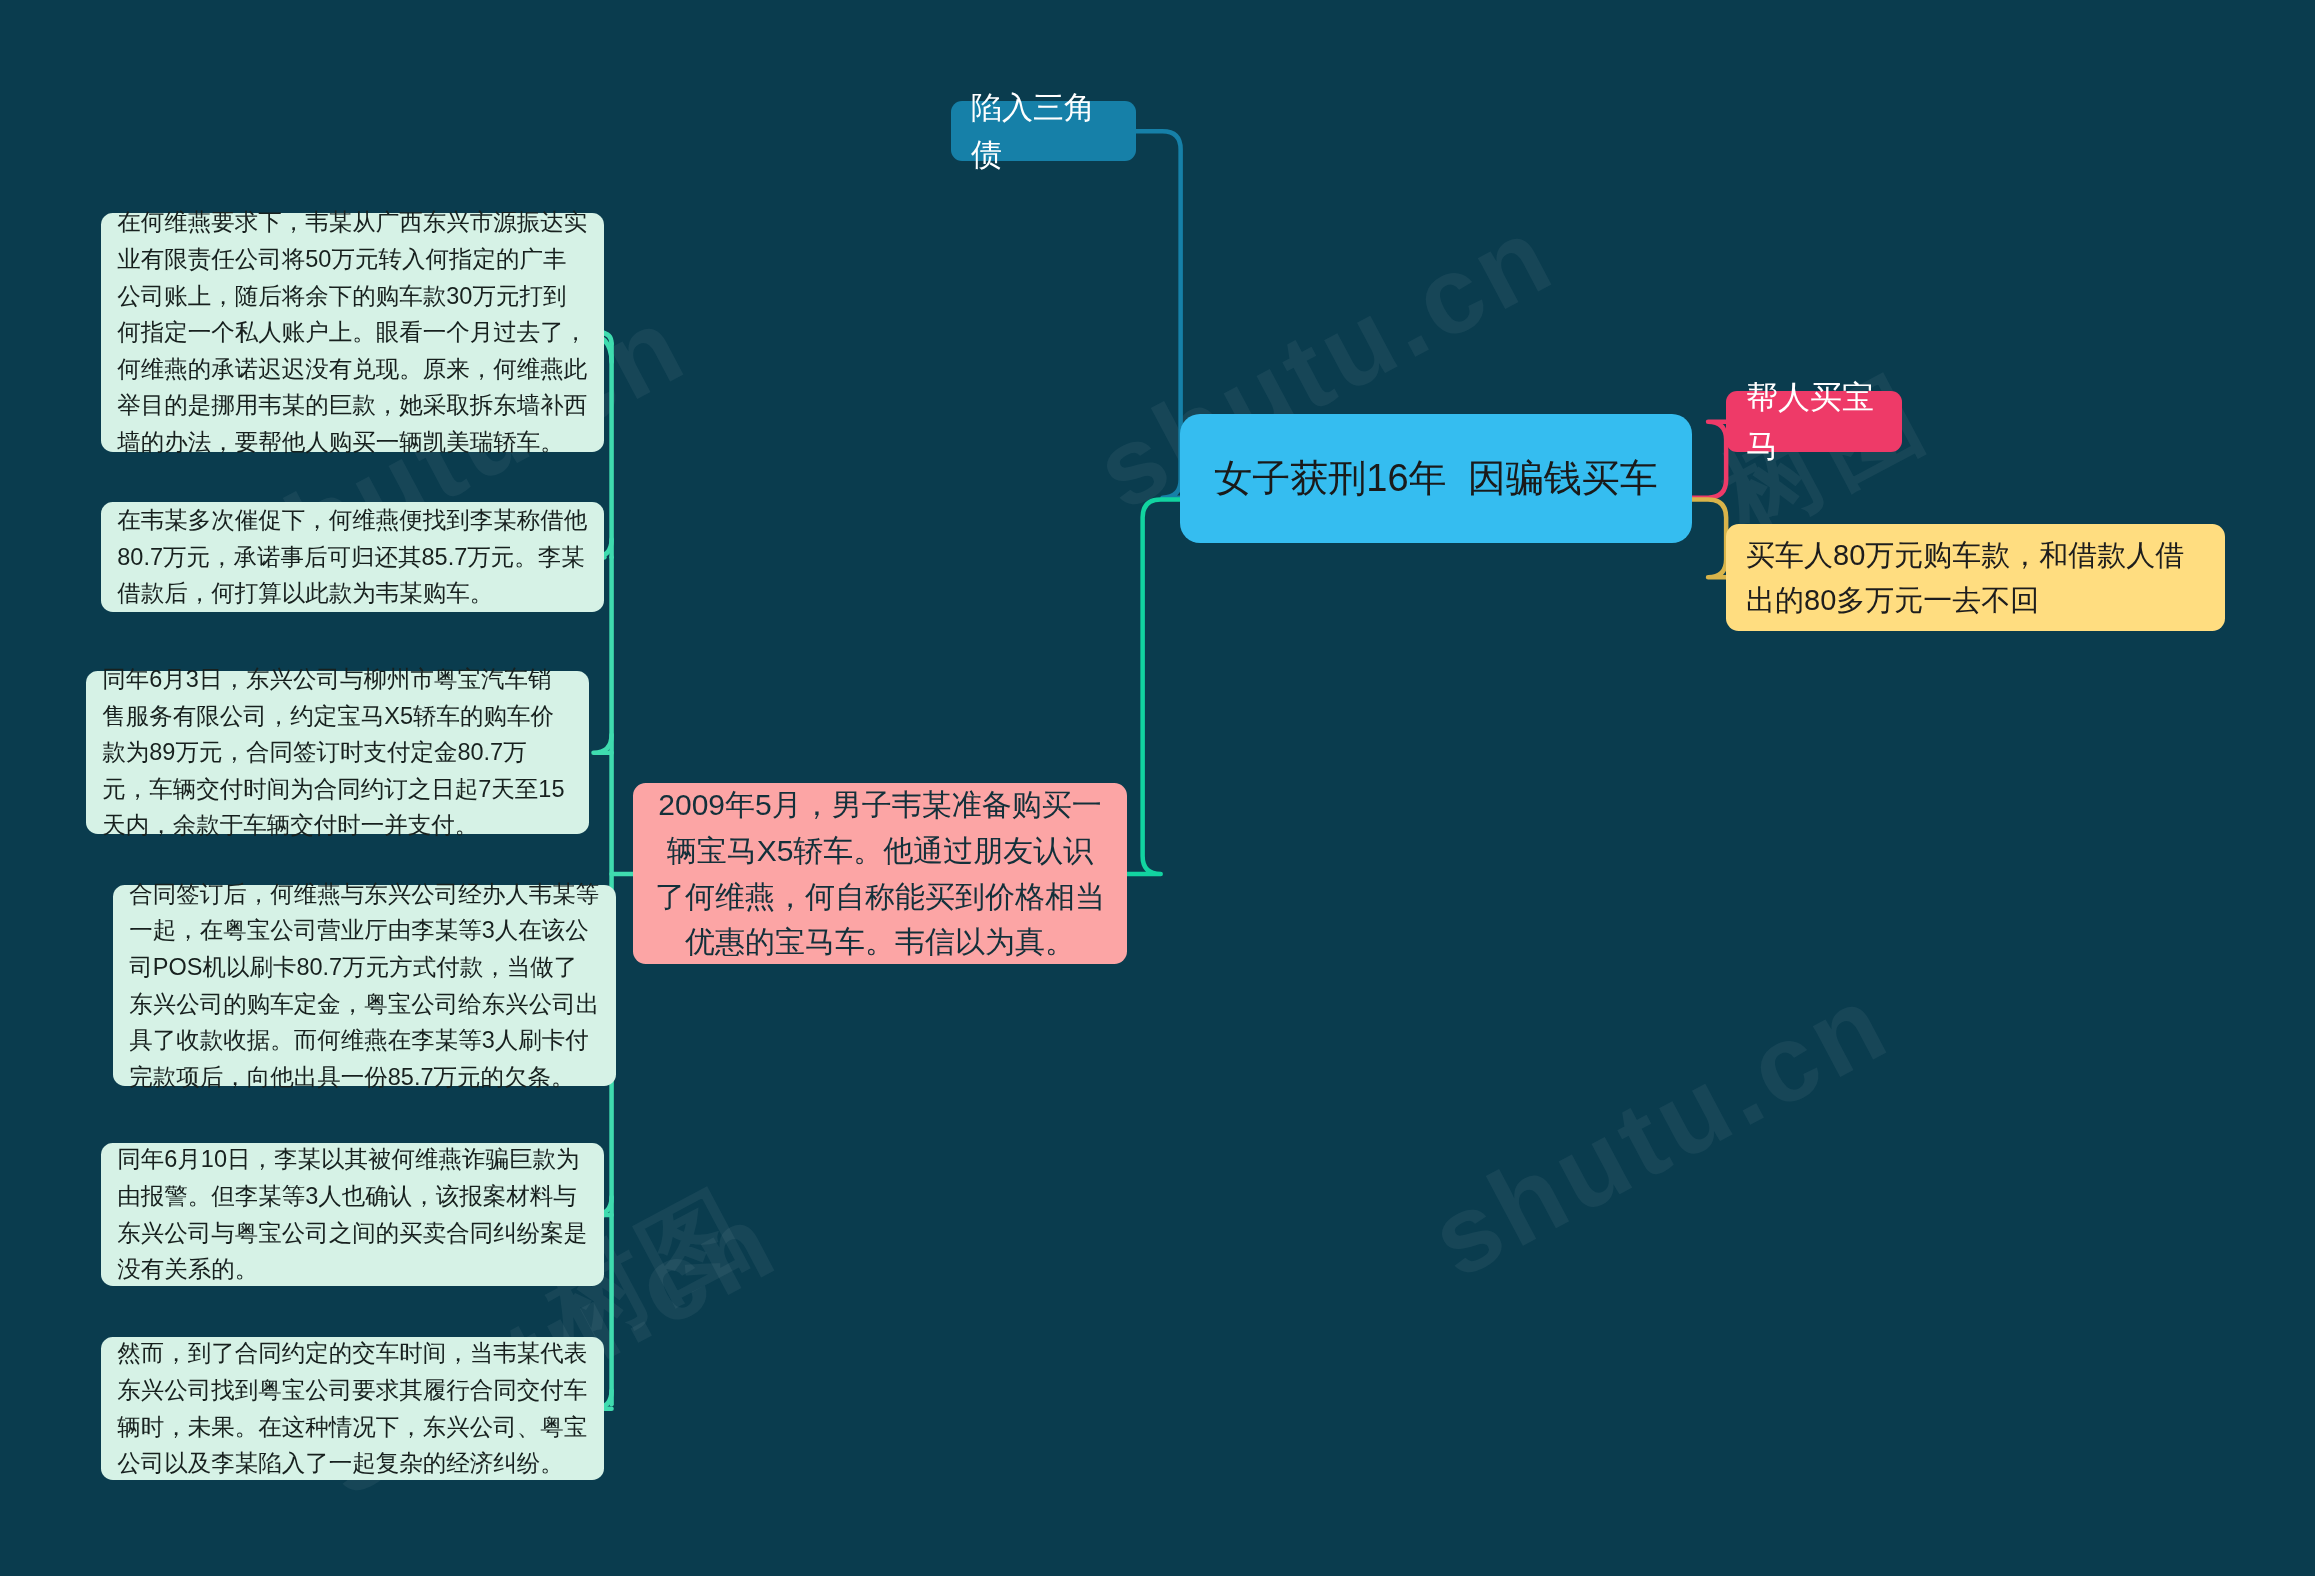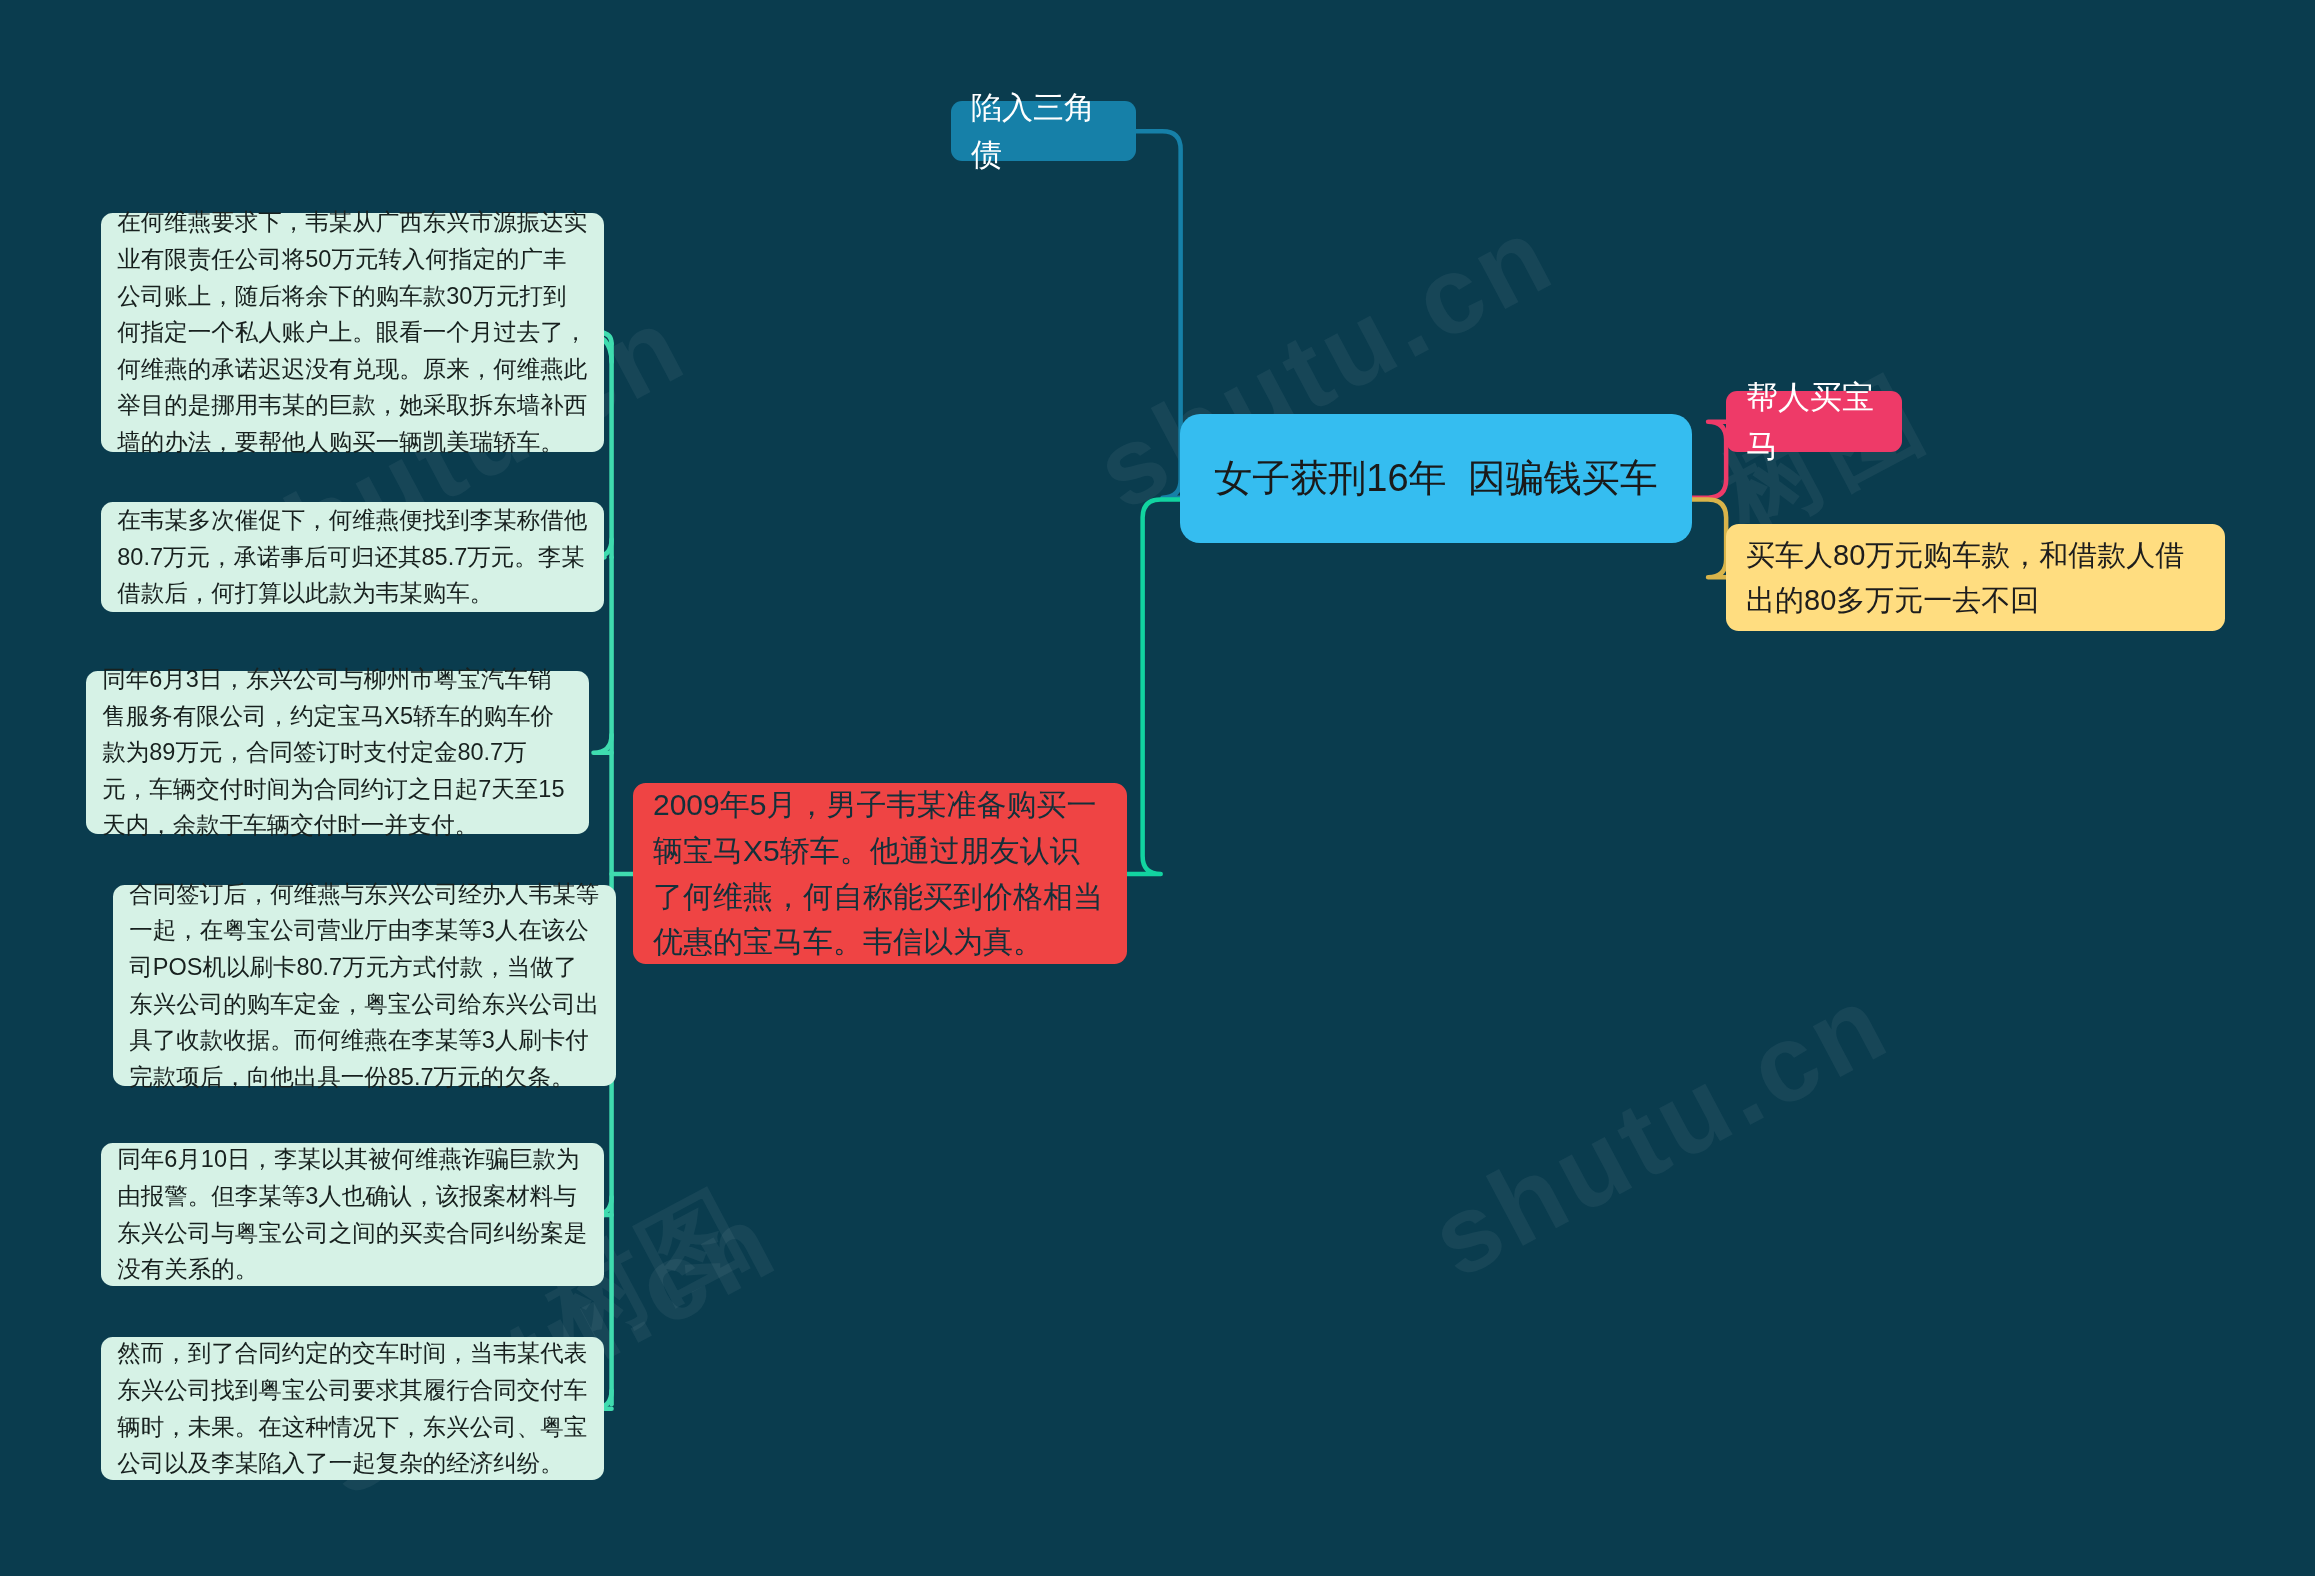--- a/index.html
+++ b/index.html
@@ -74,26 +74,27 @@
     color: #ffffff;
     font-size: 31px;
     padding: 0 20px;
     border-radius: 11px;
   }
 
   
   .n-green {
     left: 633px; top: 783px;
     width: 494px; height: 181px;
-    background: #ef4444;
+    background: #fca5a5;
     color: #13303a;
     font-size: 30px;
     padding: 14.5px 20px;
     align-items: center;
     border-radius: 12.7px;
+    text-align: center;
   }
 
   
   .n-pink {
     left: 1726px; top: 391px;
     width: 176px; height: 61px;
     background: #ee3a68;
     color: #ffffff;
     font-size: 32px;
     padding: 0 20px;

